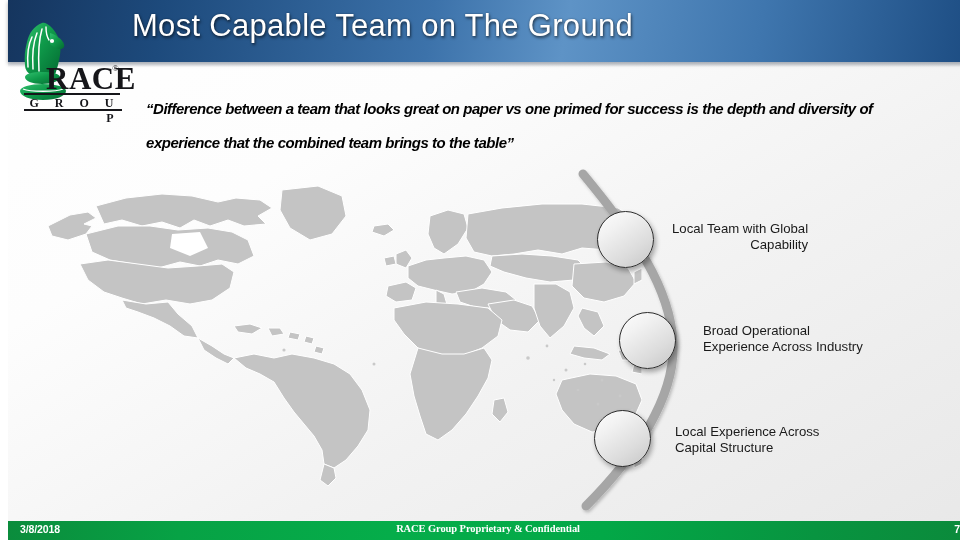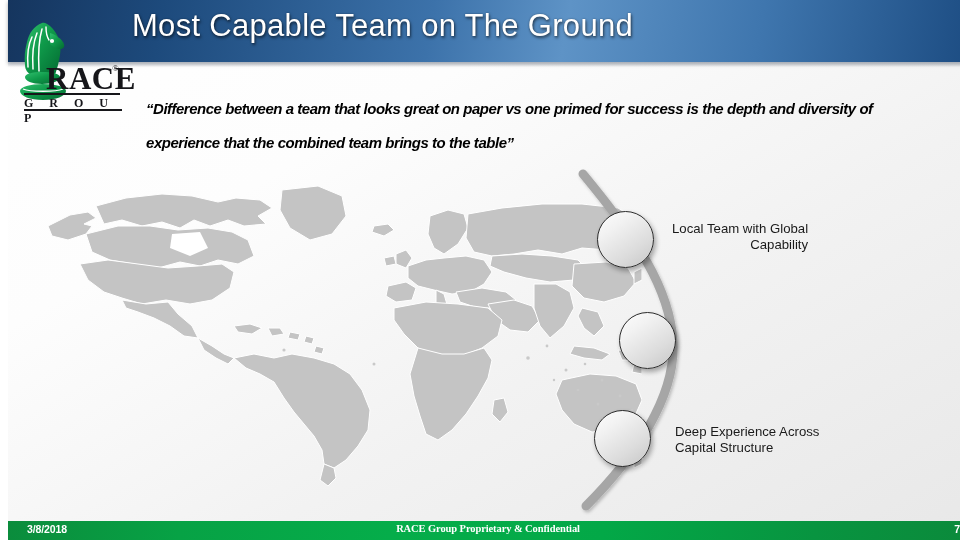--- a/index.html
+++ b/index.html
@@ -82,21 +82,21 @@
     position: absolute;
     left: 16px; top: 82px;
     width: 96px;
     font-family: "Liberation Serif", serif;
     font-weight: bold;
     font-size: 12px;
     letter-spacing: 6.5px;
     color: #16161a;
     border-top: 2px solid #16161a;
     padding-top: 1px;
-    text-align: left;
+    text-align: right;
   }
   #logo-group-rule {
     position: absolute;
     left: 16px; top: 98px;
     width: 98px; height: 2px;
     background: #16161a;
   }
 
   
   #quote {
@@ -160,21 +160,21 @@
     background: linear-gradient(100deg,#0b8c3c 0%, #07a245 18%, #05ad4a 40%, #03a847 62%, #089440 84%, #0b8a3b 100%);
   }
   .footer-text {
     position: absolute;
     top: 523px;
     font-size: 10.5px;
     font-weight: bold;
     color: #ffffff;
     letter-spacing: -0.1px;
   }
-  #footer-date  { left: 19px; }
+  #footer-date  { left: 12px; }
   #footer-conf  { left: 0; width: 960px; text-align: center; font-family: Liberation Serif, serif; }
   #footer-page  { left: 0; width: 952px; text-align: right; }
 </style>
 </head>
 <body>
 
 <div id="slide">
 
   <div id="header-bar"></div>
   <div id="header-underline"></div>
@@ -342,21 +342,23 @@
     </defs>
     <path d="M55 14 C108 78 142 128 145 182 C148 236 108 296 58 346" fill="none" stroke="#a6a6a6" stroke-width="9" stroke-linecap="round" filter="url(#arc-shadow)"></path>
   </svg>
 
   <div class="node" id="node-1"></div>
   <div class="node" id="node-2"></div>
   <div class="node" id="node-3"></div>
 
   <div class="node-label" id="label-1">Local Team with Global
 Capability</div>
-  <div class="node-label" id="label-3">Deep Experience Across
+  <div class="node-label" id="label-2">Broad Operational
+Experience Across Industry</div>
+  <div class="node-label" id="label-3">Local Experience Across
 Capital Structure</div>
 
   <div id="footer-bar"></div>
   <div class="footer-text" id="footer-date">3/8/2018</div>
   <div class="footer-text" id="footer-conf">RACE Group Proprietary &amp; Confidential</div>
   <div class="footer-text" id="footer-page">7</div>
 
 </div>
 
 </body></html>

